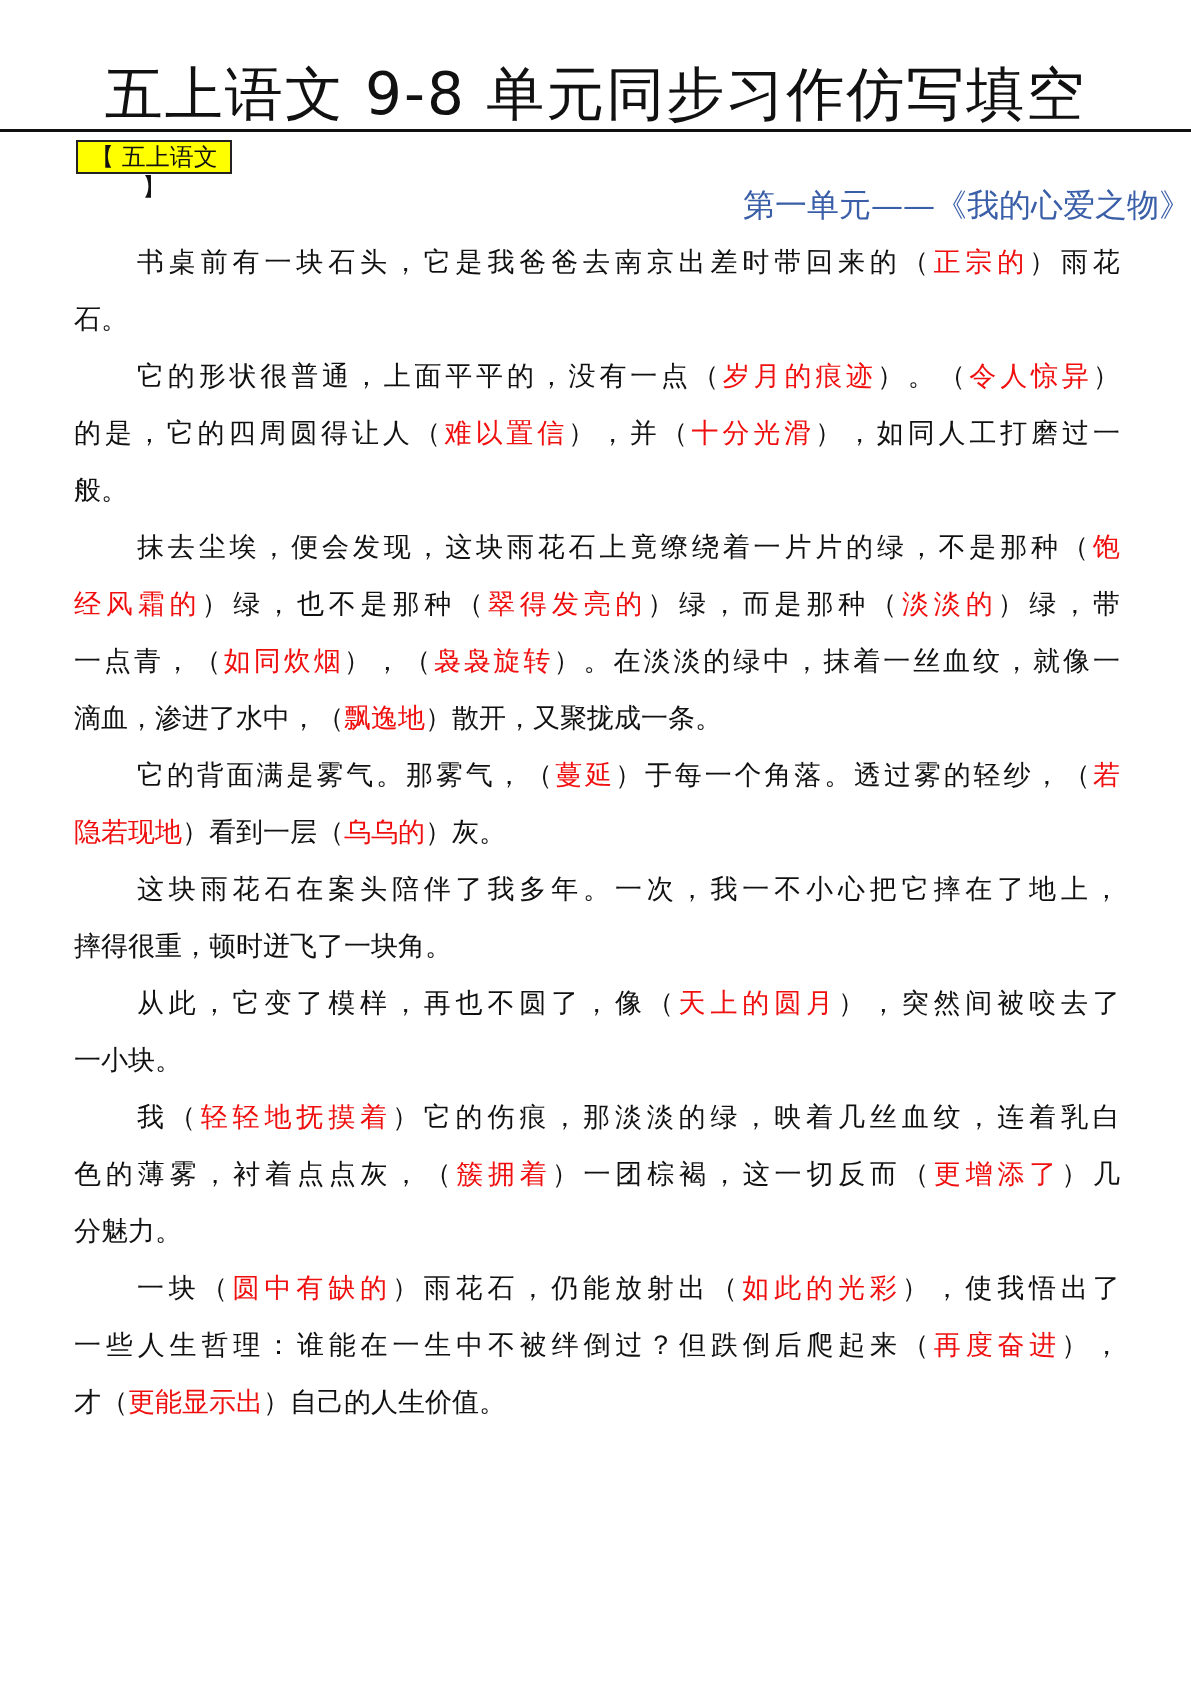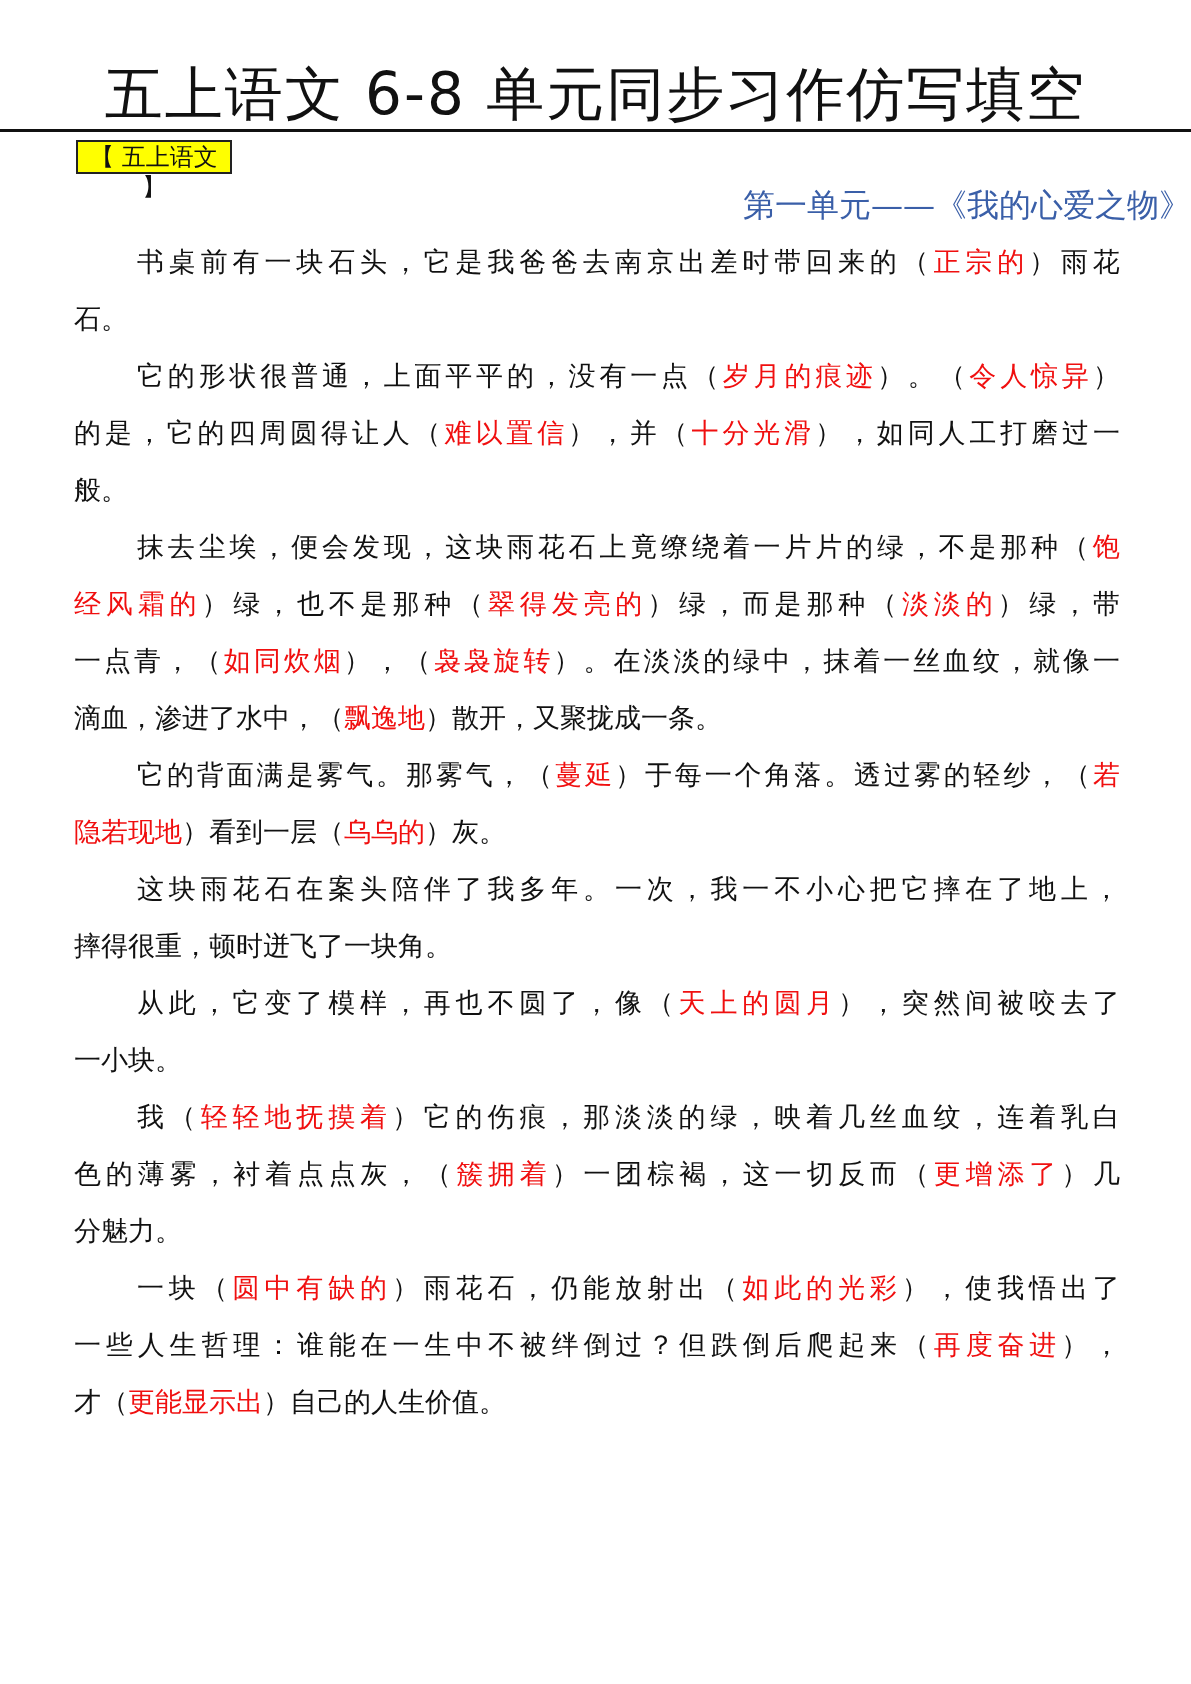--- a/index.html
+++ b/index.html
@@ -36,21 +36,21 @@
       display: flex; justify-content: space-between;
     }
     .line.indent { left: 137px; width: 983px; }
     .line.short { justify-content: flex-start; }
     .line span { display: inline-block; }
     .ans { color: #f00f0f; }
   </style>
 </head>
 <body>
 
-<div class="title">五上语文 6-8 单元同步习作仿写填空</div>
+<div class="title">五上语文 9-8 单元同步习作仿写填空</div>
 <div class="title-rule"></div>
 <div class="tag">【 五上语文 】</div>
 <div class="unit-heading">第一单元——《我的心爱之物》</div>
 
 <div id="body-lines">
     <div class="line indent" style="top: 242px;">
       <span>书</span>
       <span>桌</span>
       <span>前</span>
       <span>有</span>

